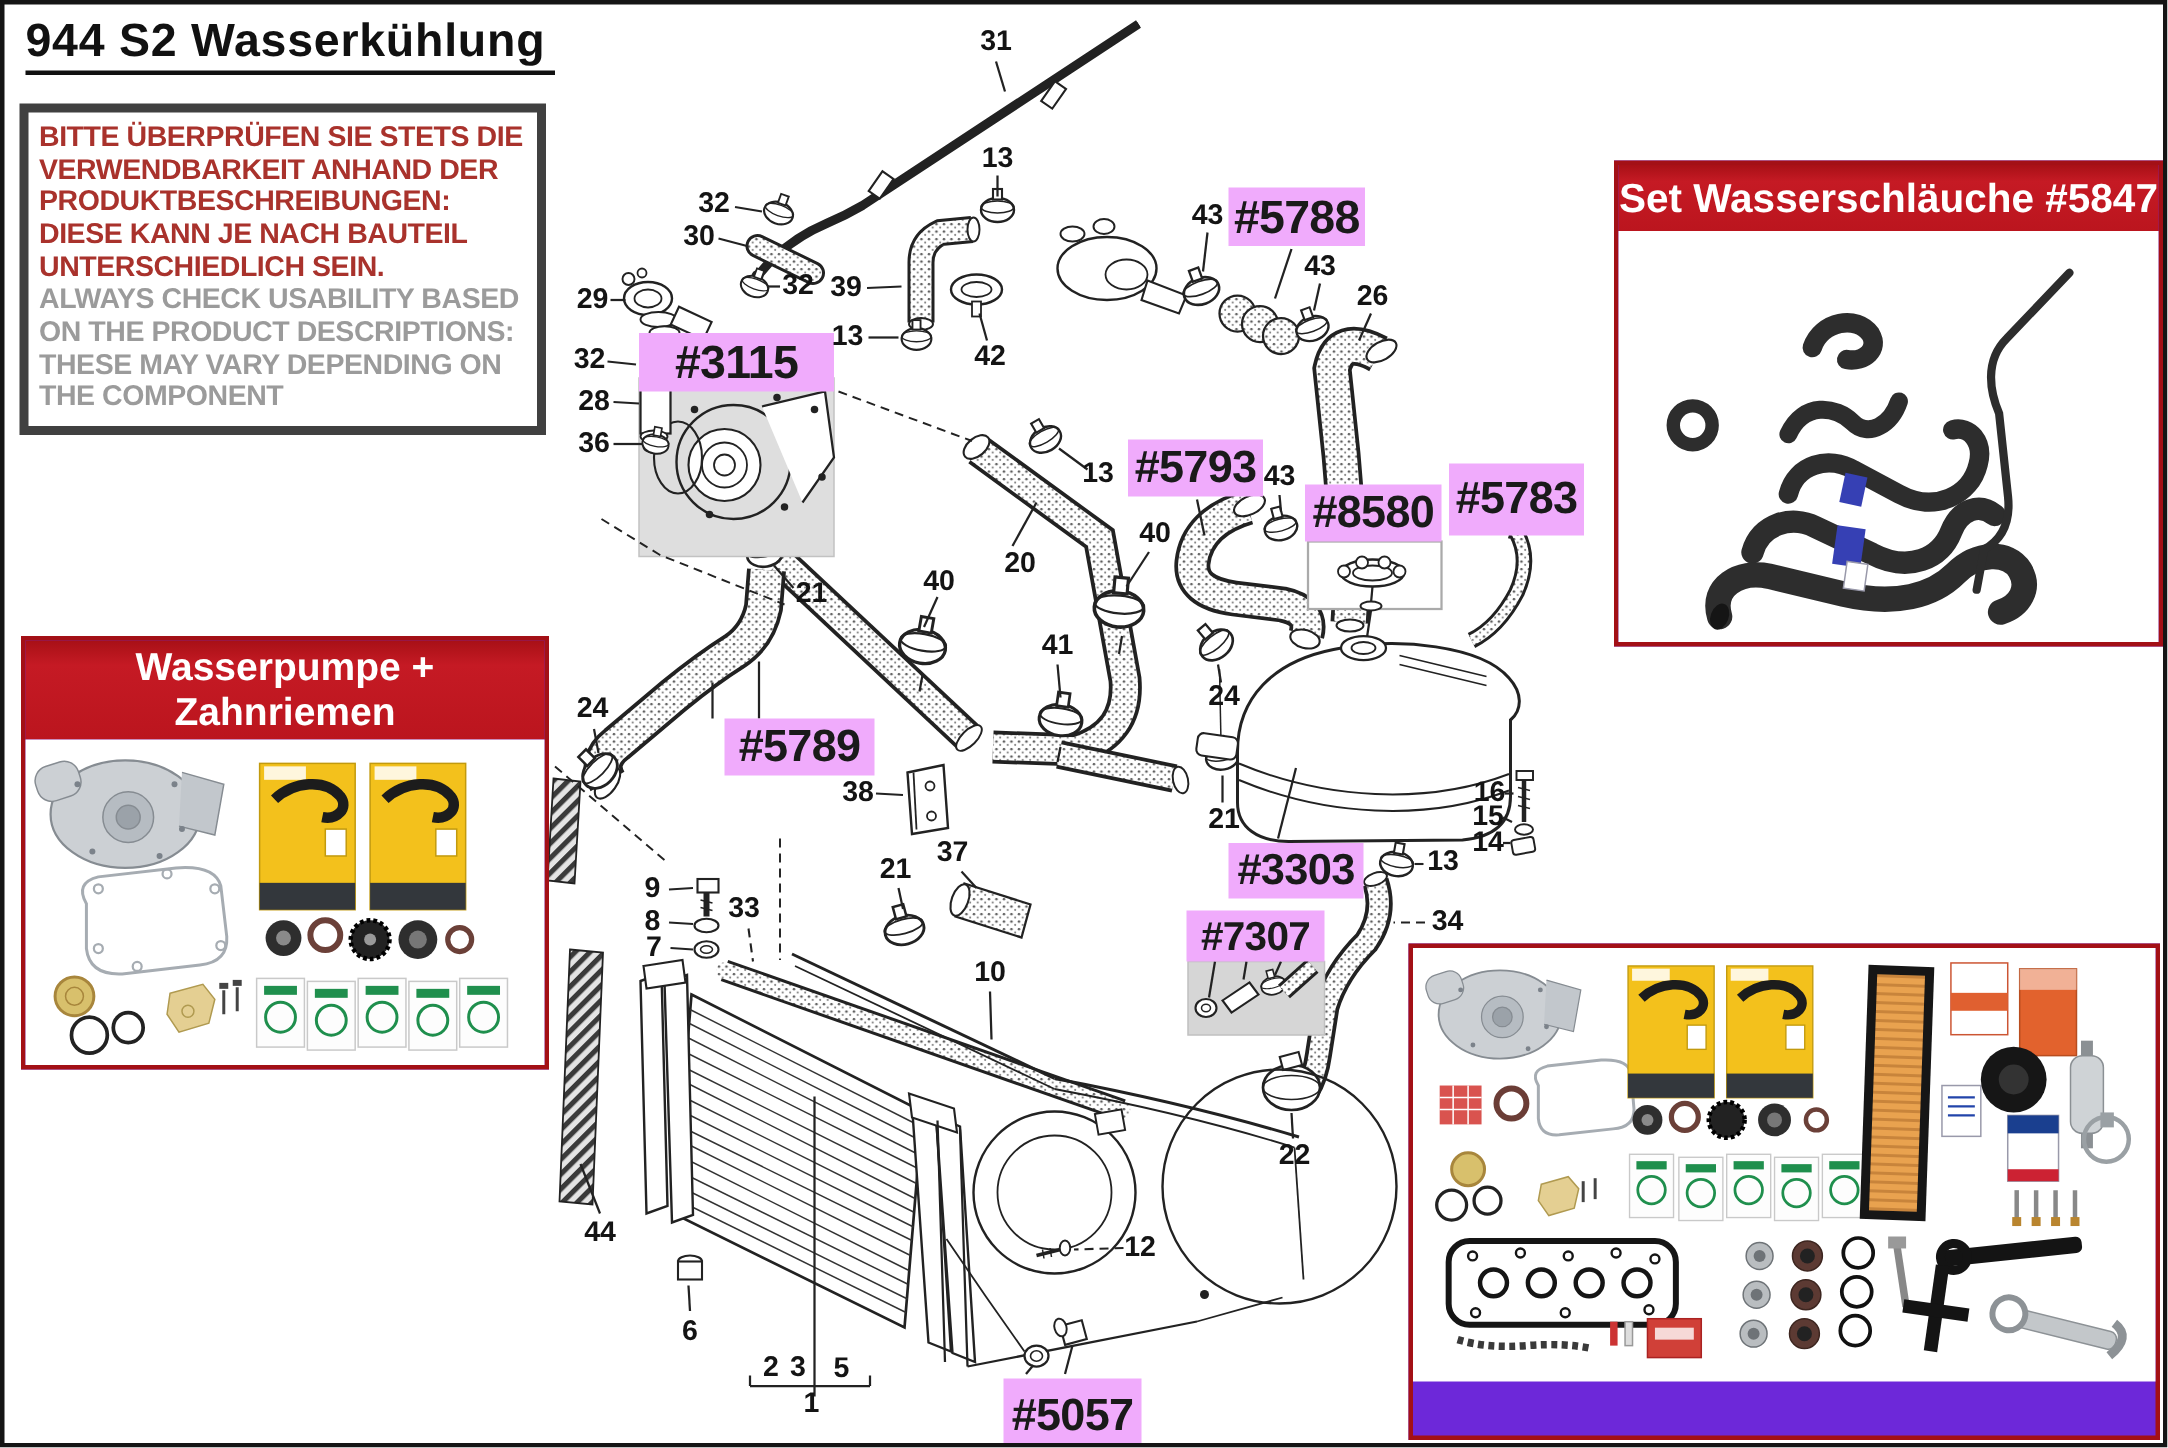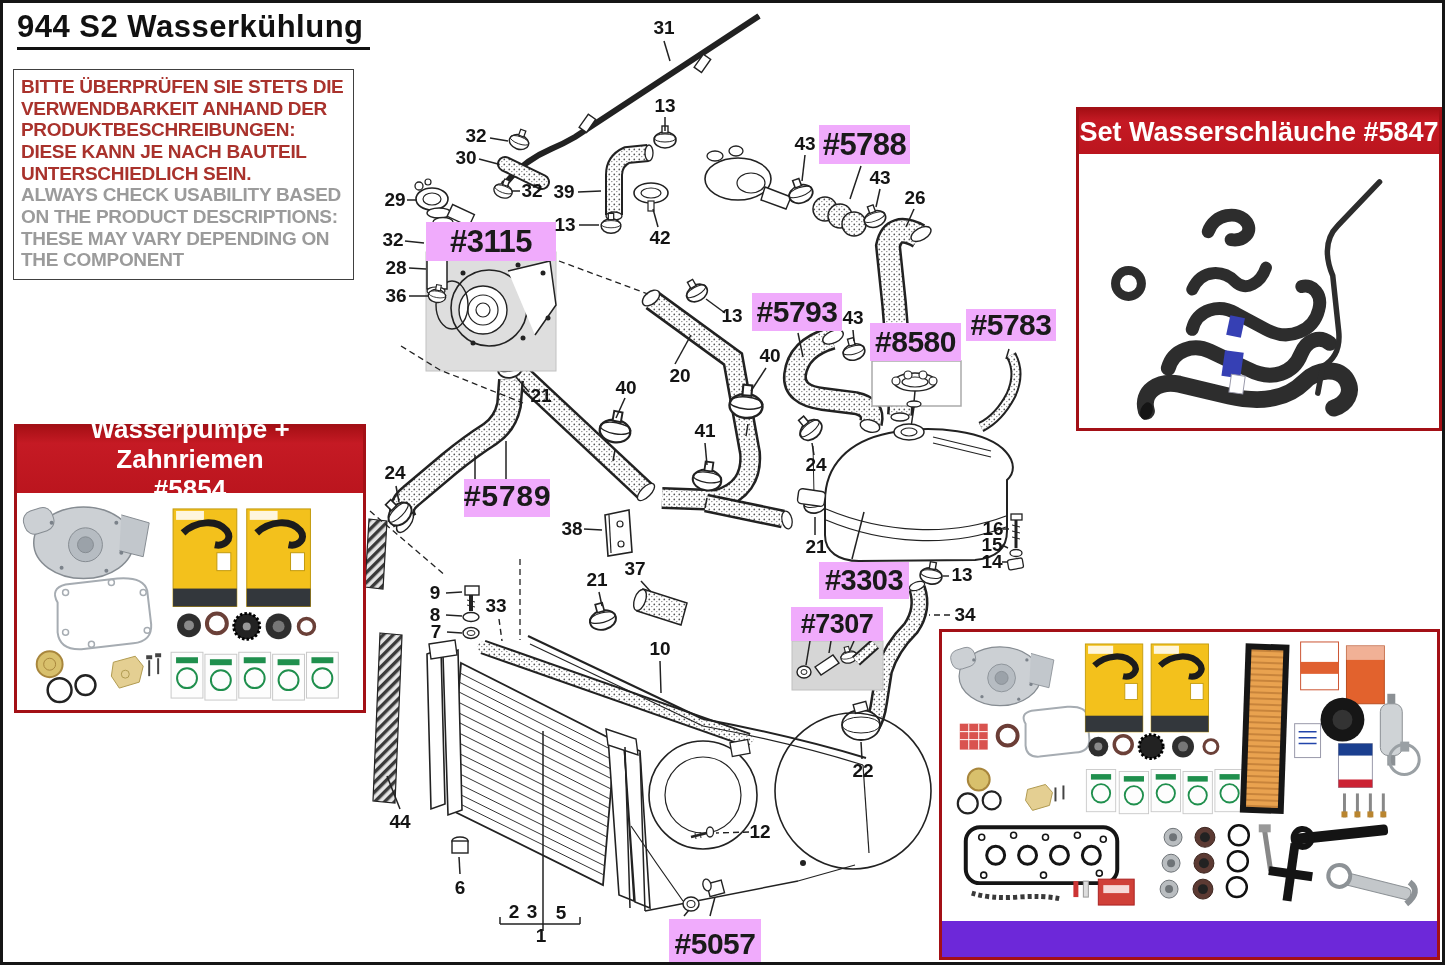--- a/index.html
+++ b/index.html
@@ -2,21 +2,21 @@
 <html><head>
 <meta charset="utf-8">
 <style>
   html,body{margin:0;padding:0;background:#fff;}
   #canvas{position:relative;width:1439px;height:959px;border:3px solid #151515;background:#fff;
           font-family:"Liberation Sans",sans-serif;overflow:hidden;}
   
   #title{position:absolute;left:14px;top:6px;font-size:31px;font-weight:bold;color:#111;
          border-bottom:3px solid #111;padding:0 6px 2px 0;letter-spacing:.5px;}
   
-  #warnbox{position:absolute;left:10px;top:66px;width:326px;border:1px solid #404040;
+  #warnbox{position:absolute;left:10px;top:66px;width:326px;border:6px solid #404040;
            padding:6px 6px 8px 7px;font-size:19px;font-weight:bold;line-height:1.14;
            letter-spacing:-.3px;}
   #warnbox .de{color:#a9322c;white-space:pre-line;display:block;}
   #warnbox .en{color:#9b9b9b;white-space:pre-line;display:block;}
   
   .kit{position:absolute;border:3px solid #a31016;background:#6d28d9;box-sizing:border-box;}
   .kit-h{background:linear-gradient(#a81016,#c51a24 25%,#bb151e);color:#fff;text-align:center;
          font-weight:bold;display:flex;flex-direction:column;justify-content:center;}
   .kit-b{position:relative;background:#fff;}
   
@@ -349,22 +349,22 @@
       <line class="dash" x1="367" y1="508" x2="443" y2="573"></line>
       <line class="dash" x1="517" y1="556" x2="517" y2="637"></line>
     </g>
   </svg>
 
   <div id="labels">
       <div class="plabel" style="left: 423px; top: 219px; width: 130px; height: 39px; font-size: 31px;">#3115</div>
       <div class="plabel" style="left: 816px; top: 122px; width: 91px; height: 39px; font-size: 31px;">#5788</div>
       <div class="plabel" style="left: 749px; top: 290px; width: 90px; height: 38px; font-size: 30px;">#5793</div>
       <div class="plabel" style="left: 867px; top: 320px; width: 91px; height: 38px; font-size: 30px;">#8580</div>
-      <div class="plabel" style="left: 963px; top: 306px; width: 90px; height: 32px; font-size: 30px;">#5783</div>
-      <div class="plabel" style="left: 461px; top: 476px; width: 86px; height: 38px; font-size: 30px; font-family: Liberation Mono, monospace;">#5789</div>
+      <div class="plabel" style="left: 963px; top: 306px; width: 90px; height: 48px; font-size: 30px;">#5783</div>
+      <div class="plabel" style="left: 480px; top: 476px; width: 100px; height: 38px; font-size: 30px;">#5789</div>
       <div class="plabel" style="left: 816px; top: 559px; width: 90px; height: 37px; font-size: 29px;">#3303</div>
       <div class="plabel" style="left: 788px; top: 604px; width: 92px; height: 34px; font-size: 27px;">#7307</div>
       <div class="plabel" style="left: 666px; top: 916px; width: 92px; height: 50px; font-size: 30px;">#5057</div>
     </div>
 
   <div id="callouts">
       <div class="callout" style="left: 661px; top: 25px;">31</div>
       <div class="callout" style="left: 662px; top: 103px;">13</div>
       <div class="callout" style="left: 473px; top: 133px;">32</div>
       <div class="callout" style="left: 463px; top: 155px;">30</div>
@@ -421,21 +421,20 @@
 UNTERSCHIEDLICH SEIN.</span>
     <span class="en">ALWAYS CHECK USABILITY BASED
 ON THE PRODUCT DESCRIPTIONS:
 THESE MAY VARY DEPENDING ON
 THE COMPONENT</span>
   </div>
 
   <div class="kit" style="left:11px;top:421px;width:352px;height:289px;">
     <div class="kit-h" style="height:66px;font-size:26px;line-height:1.15;">
       <span>Wasserpumpe + Zahnriemen</span>
-      <span>#5854</span>
     </div>
     <div class="kit-b" style="height:217px;">
       <svg viewBox="0 0 338 218" width="346" height="217">
         <defs>
           <g id="pumpArt">
             <ellipse cx="54" cy="42" rx="50" ry="36" fill="#ccd0d4" stroke="#868c92" stroke-width="1.5"></ellipse>
             <rect x="-6" y="8" width="30" height="24" rx="10" fill="#ccd0d4" stroke="#868c92" transform="rotate(-18 9 20)"></rect>
             <path d="M92,14 L120,22 L114,56 L90,50" fill="#c2c7cc" stroke="#868c92"></path>
             <circle cx="56" cy="44" r="17" fill="#b6bcc2" stroke="#868c92"></circle>
             <circle cx="56" cy="44" r="8" fill="#9ba2a9" stroke="#868c92"></circle>

